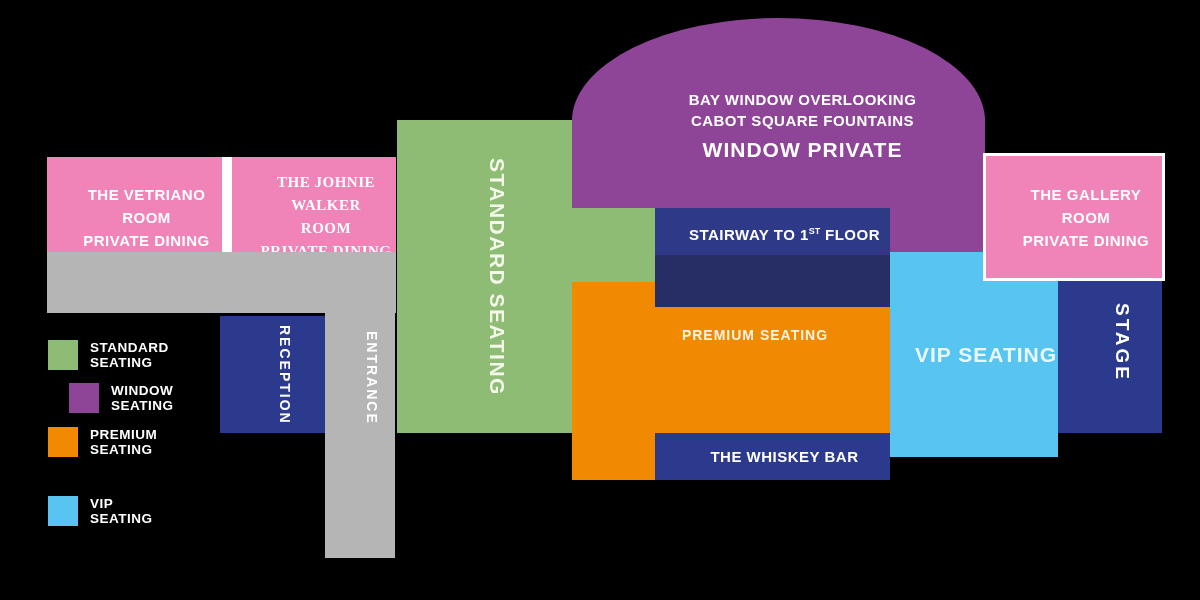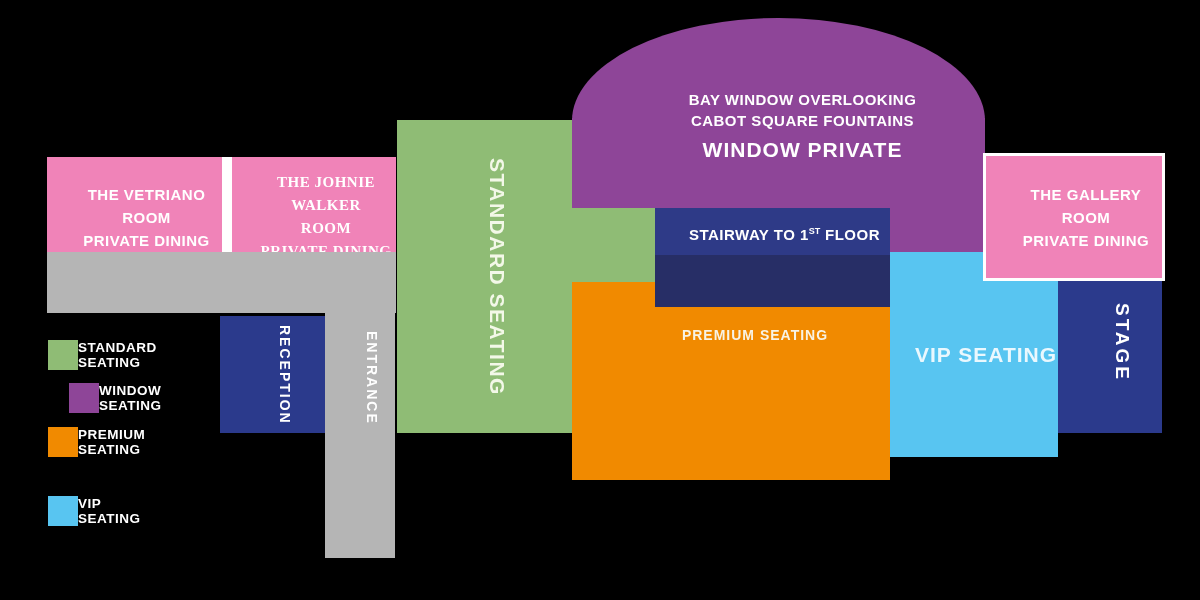--- a/index.html
+++ b/index.html
@@ -134,21 +134,21 @@
   #reception{
     left:220px;top:316px;width:105px;height:117px;
     background:#2B3A8C;
   }
   #reception .vtext{font-size:14px;letter-spacing:2px;}
 
   
   .legend-item{left:48px;display:flex;align-items:flex-start;}
   .legend-swatch{width:30px;height:30px;flex:0 0 30px;}
   .legend-label{
-    margin-left:0;color:#ffffff;font-size:13.5px;line-height:15px;
+    margin-left:12px;color:#ffffff;font-size:13.5px;line-height:15px;
     letter-spacing:0.5px;
   }
   .legend-label span{display:block;}
   #legend-standard{top:340px;}
   #legend-window{top:383px;padding-left:21px;}
   #legend-premium{top:427px;text-decoration:underline;}
   #legend-vip{top:496px;}
   .sw-standard{background:#8FBC75;}
   .sw-window{background:#8E4598;}
   .sw-premium{background:#F18A00;}
@@ -174,20 +174,23 @@
 
   <div class="abs" id="zone-premium">
     <div class="label">PREMIUM SEATING</div>
   </div>
 
   <div class="abs center" id="stairway-box">
     <div class="label"><span>STAIRWAY TO 1</span><sup>ST</sup><span> FLOOR</span></div>
   </div>
   <div class="abs" id="stairway-landing"></div>
 
+  <div class="abs center" id="whiskey-bar">
+    <div class="label">THE WHISKEY BAR</div>
+  </div>
 
   <div class="abs center" id="zone-vip">
     <div class="label">VIP SEATING</div>
   </div>
   <div class="abs center" id="zone-stage">
     <div class="label vtext">STAGE</div>
   </div>
 
   <div class="abs" id="rooms-left">
     <div class="pink-room center" id="room-vetriano">

